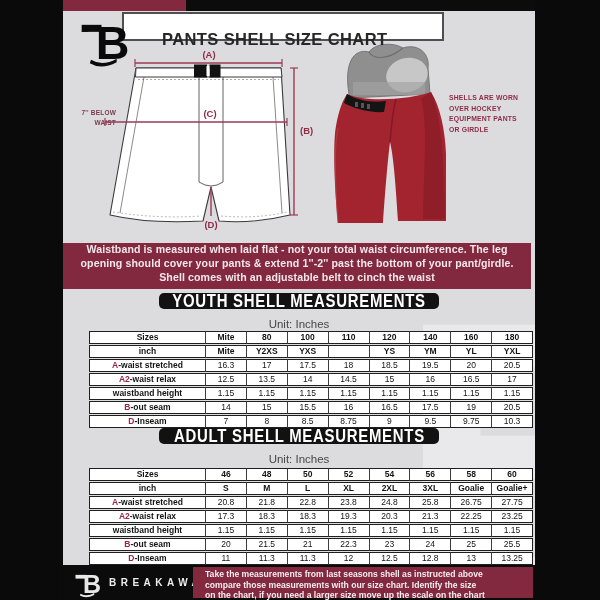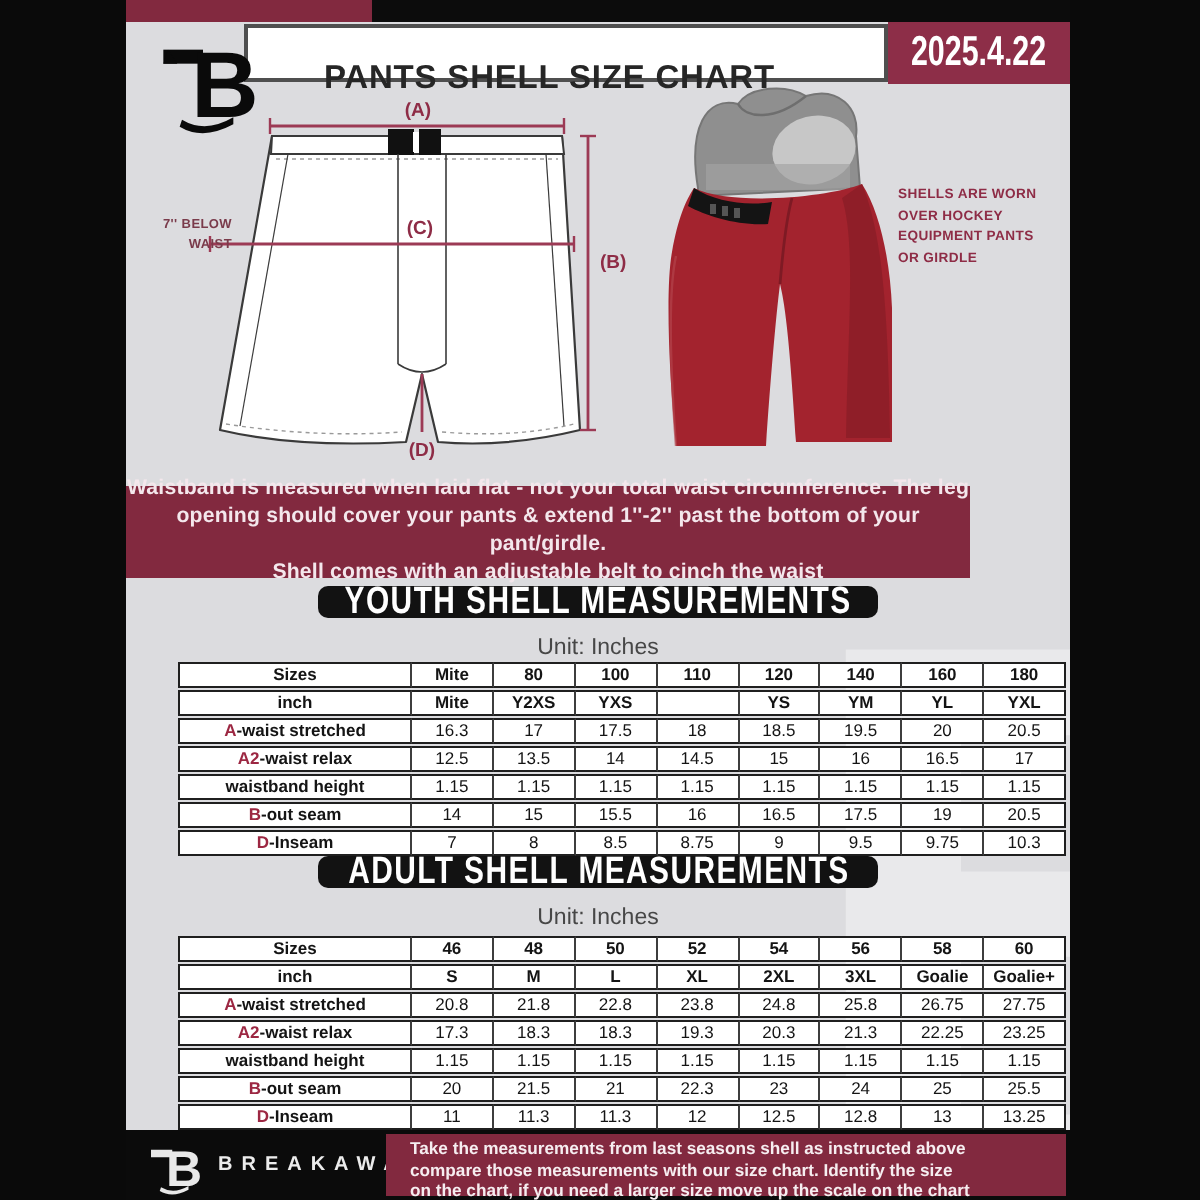--- a/index.html
+++ b/index.html
@@ -28,22 +28,22 @@
   
   .diagram{position:absolute;top:42px;left:0;width:472px;height:200px;z-index:2;}
   .pants-svg{position:absolute;left:0;top:2px;}
   .waist-note{position:absolute;left:0;top:66px;width:53px;text-align:right;font-size:6.5px;
               font-weight:700;color:#7a3b4b;line-height:1.5;white-space:pre-line;letter-spacing:.2px;}
   .shell-svg{position:absolute;left:270px;top:0;}
   .shell-note{position:absolute;left:386px;top:51px;width:84px;font-size:6.8px;font-weight:700;
               color:#8e2c46;line-height:1.55;white-space:pre-line;letter-spacing:.2px;}
 
   
-  .banner{position:absolute;top:243px;left:0;width:422px;height:46px;background:#82293f;z-index:2;
-          display:flex;align-items:center;justify-content:center;}
+  .banner{position:absolute;top:243px;left:0;width:468px;height:46px;background:#82293f;z-index:2;
+          display:flex;align-items:flex-start;justify-content:center;}
   .banner div{color:#f4e7ec;font-size:10.6px;font-weight:700;line-height:1.32;text-align:center;
               white-space:pre-line;letter-spacing:.1px;}
 
   
   .sec-title{position:absolute;left:50%;transform:translateX(-50%);width:280px;height:16px;
              background:#121212;border-radius:5px;display:flex;align-items:center;justify-content:center;z-index:2;}
   .sec-title span{color:#fff;font-size:17px;font-weight:700;letter-spacing:.8px;transform:scale(.88,1.12);white-space:nowrap;}
   .youth-title{top:293px;}
   .adult-title{top:428px;}
   .unit{position:absolute;width:100%;text-align:center;font-size:11.5px;color:#474747;z-index:2;}
@@ -89,23 +89,20 @@
   <div class="logo-main">
     <svg class="blogo" width="48" height="56" viewBox="0 0 40 48">
       <rect x="0" y="11" width="17" height="6" fill="currentColor"></rect>
       <path d="M2 11 L6 17 L0 17 Z" fill="currentColor"></path>
       <text x="12" y="40" font-size="40" font-weight="800" font-family="Liberation Sans, sans-serif" fill="currentColor">B</text>
       <path d="M8 41 Q18 47 30 40 L30 43 Q17 50 7 44 Z" fill="currentColor"></path>
     </svg>
   </div>
   <div class="title-box">
     <span>PANTS SHELL SIZE CHART</span>
-  </div>
-  <div class="date-box">
-    <span>2025.4.22</span>
   </div>
 
   <div class="diagram">
     <svg class="pants-svg" width="252" height="196" viewBox="0 0 252 196">
 
       <path d="M73 24 L218 24 L227 171 Q190 180 156 177 L148 143 L140 177 Q85 180 47 171 Z" fill="#ffffff" stroke="#3a3a3a" stroke-width="1.1" stroke-linejoin="round"></path>
 
       <path d="M73 24 L218 24 L219 33 L72.5 33 Z" fill="#ffffff" stroke="#3a3a3a" stroke-width="1"></path>
       <line x1="75" y1="35.5" x2="216" y2="35.5" stroke="#9a9a9a" stroke-width=".8" stroke-dasharray="2 2"></line>
 

